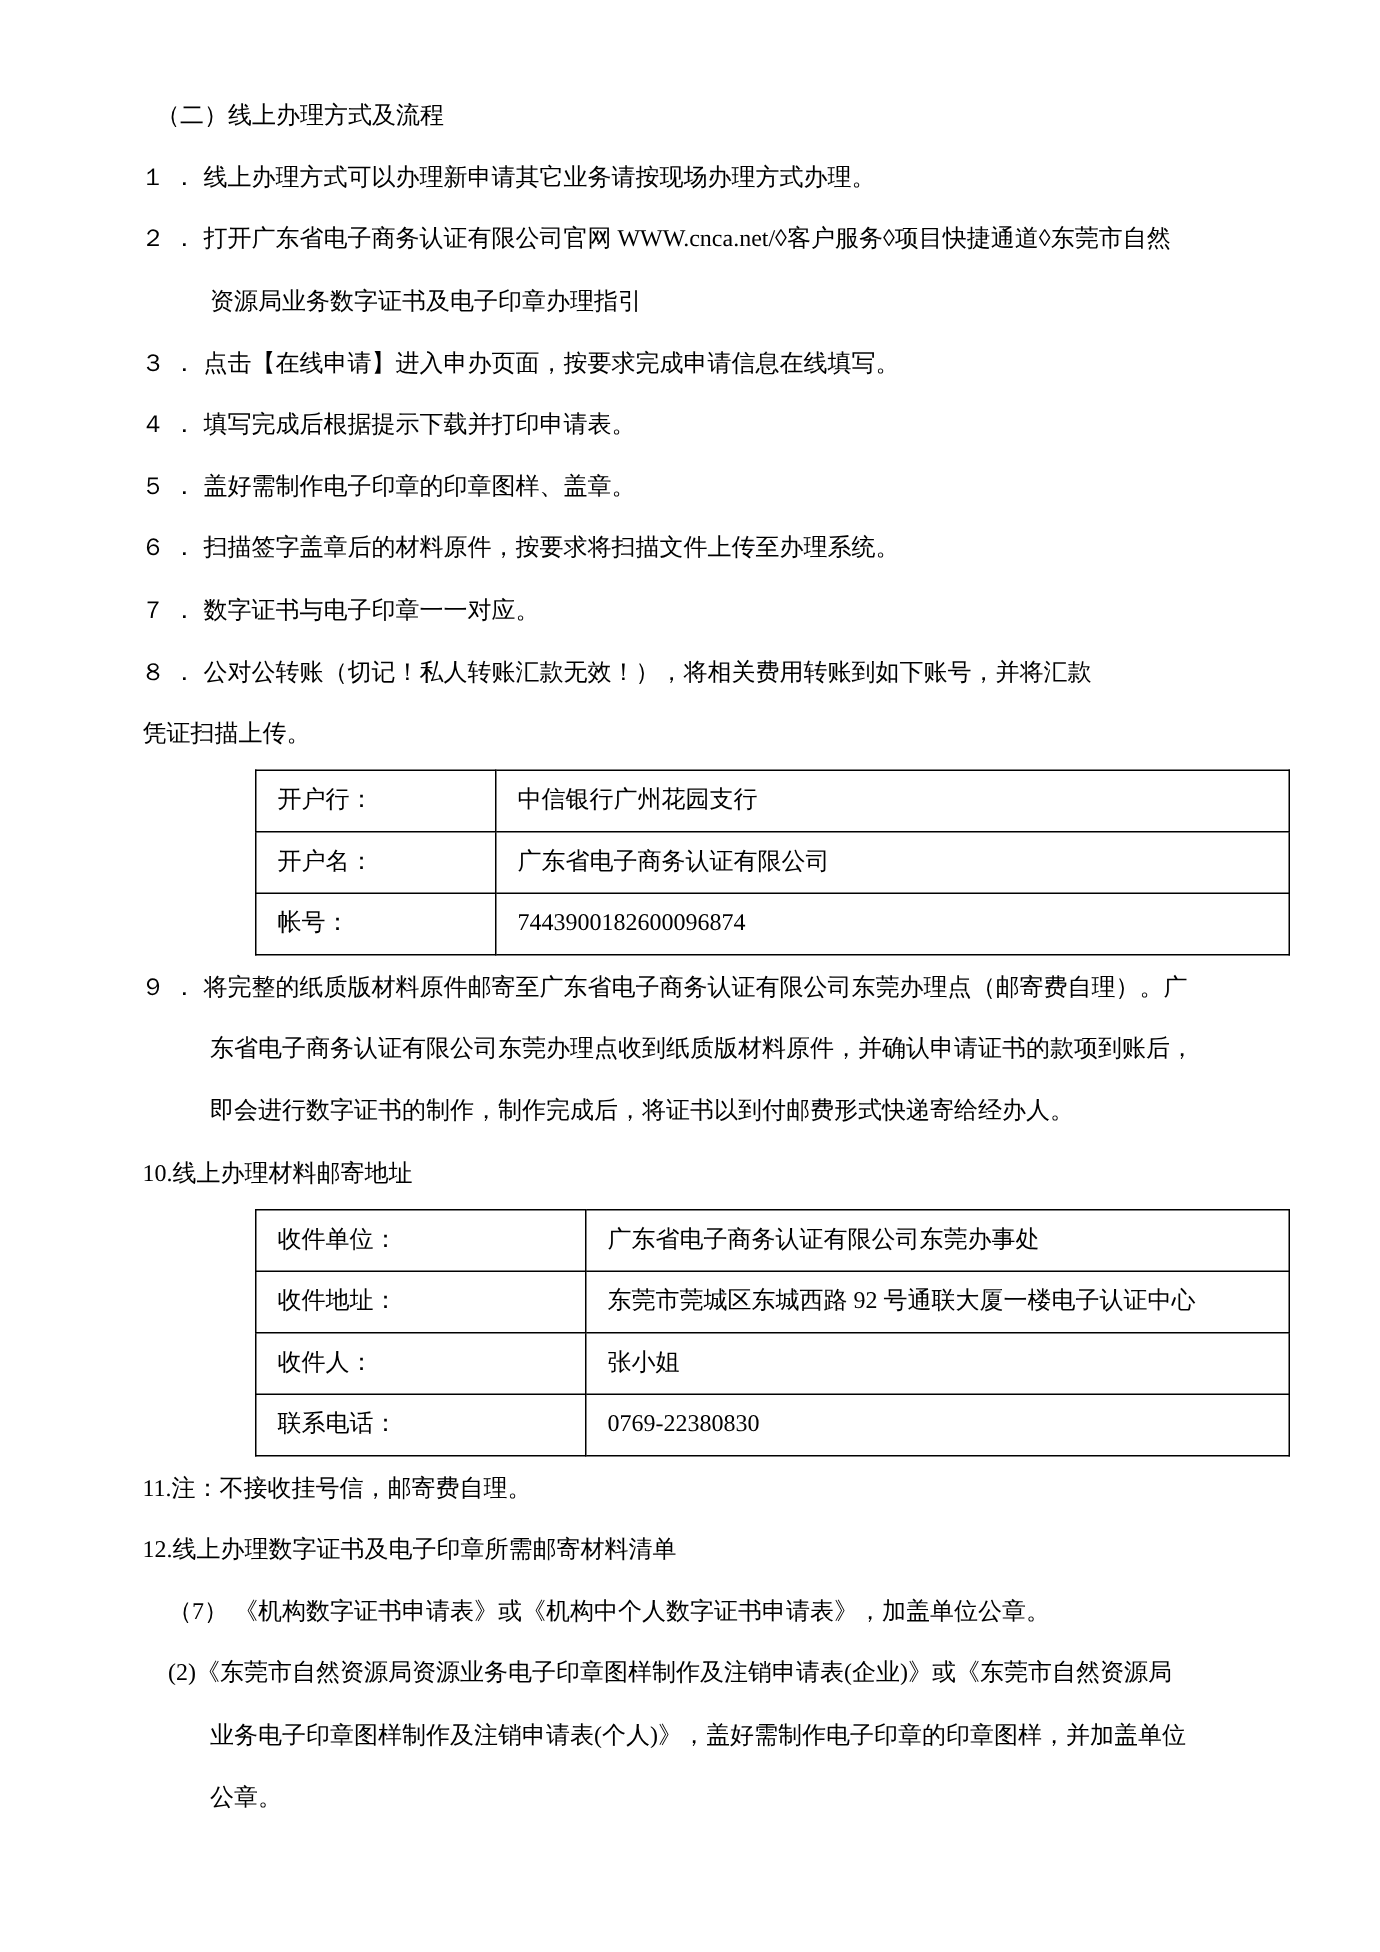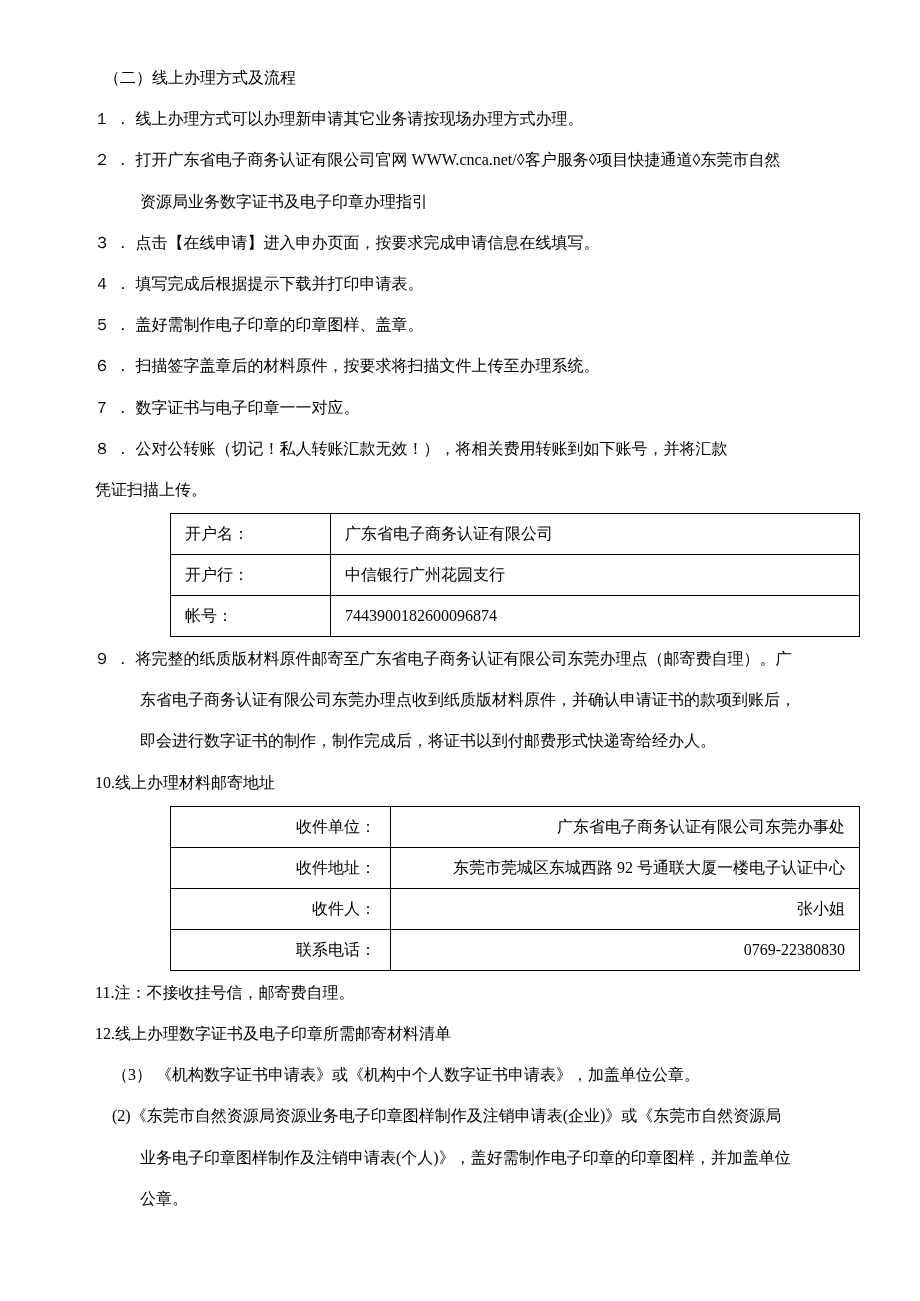--- a/index.html
+++ b/index.html
@@ -38,21 +38,20 @@
       margin-bottom: 6px;
     }
     table {
       border-collapse: collapse;
       margin: 4px 0 4px 90px;
       width: 690px;
     }
     table.table2 {
       margin-left: 90px;
       width: 690px;
-      text-align: right;
     }
     td {
       border: 1px solid #000;
       padding: 4px 14px;
       vertical-align: middle;
       line-height: 2.0;
     }
     td.label-col {
       width: 160px;
     }
@@ -89,26 +88,26 @@
 <div class="list-item"><span class="list-item-num">６．</span><span>扫描签字盖章后的材料原件，按要求将扫描文件上传至办理系统。</span></div>
 
 <div class="list-item"><span class="list-item-num">７．</span><span>数字证书与电子印章一一对应。</span></div>
 
 <div class="list-item"><span class="list-item-num">８．</span><span>公对公转账（切记！私人转账汇款无效！），将相关费用转账到如下账号，并将汇款</span></div>
 <div class="no-indent">凭证扫描上传。</div>
 
 <table>
   <tbody>
       <tr>
+    <td class="label-col">开户行：</td>
+    <td>中信银行广州花园支行</td>
+  </tr>
+  <tr>
     <td class="label-col">开户名：</td>
     <td>广东省电子商务认证有限公司</td>
-  </tr>
-  <tr>
-    <td class="label-col">开户行：</td>
-    <td>中信银行广州花园支行</td>
   </tr>
   <tr>
     <td class="label-col">帐号：</td>
     <td>7443900182600096874</td>
   </tr>
 </tbody>
   </table>
 
 <div class="list-item"><span class="list-item-num">９．</span><span>将完整的纸质版材料原件邮寄至广东省电子商务认证有限公司东莞办理点（邮寄费自理）。广</span></div>
 <div class="continuation">东省电子商务认证有限公司东莞办理点收到纸质版材料原件，并确认申请证书的款项到账后，</div>
@@ -134,17 +133,17 @@
     <td class="label-col2">联系电话：</td>
     <td>0769-22380830</td>
   </tr>
 </tbody>
   </table>
 
 <div class="no-indent">11.注：不接收挂号信，邮寄费自理。</div>
 
 <div class="no-indent">12.线上办理数字证书及电子印章所需邮寄材料清单</div>
 
-<div class="sub-item">（3） 《机构数字证书申请表》或《机构中个人数字证书申请表》，加盖单位公章。</div>
+<div class="sub-item">（7） 《机构数字证书申请表》或《机构中个人数字证书申请表》，加盖单位公章。</div>
 
 <div class="sub-item">(2)《东莞市自然资源局资源业务电子印章图样制作及注销申请表(企业)》或《东莞市自然资源局</div>
 <div class="sub-continuation">业务电子印章图样制作及注销申请表(个人)》，盖好需制作电子印章的印章图样，并加盖单位</div>
 <div class="sub-continuation">公章。</div>
 
 </body></html>

